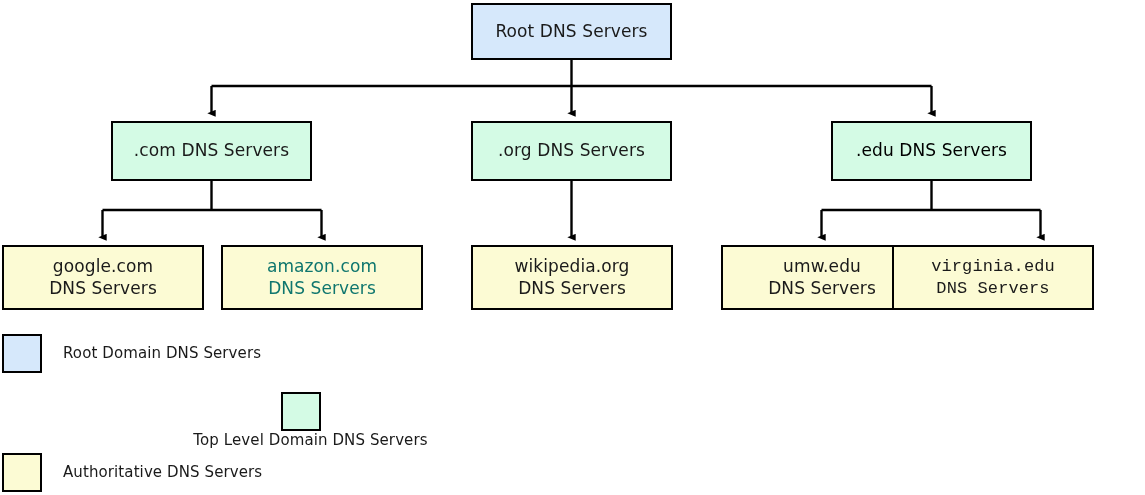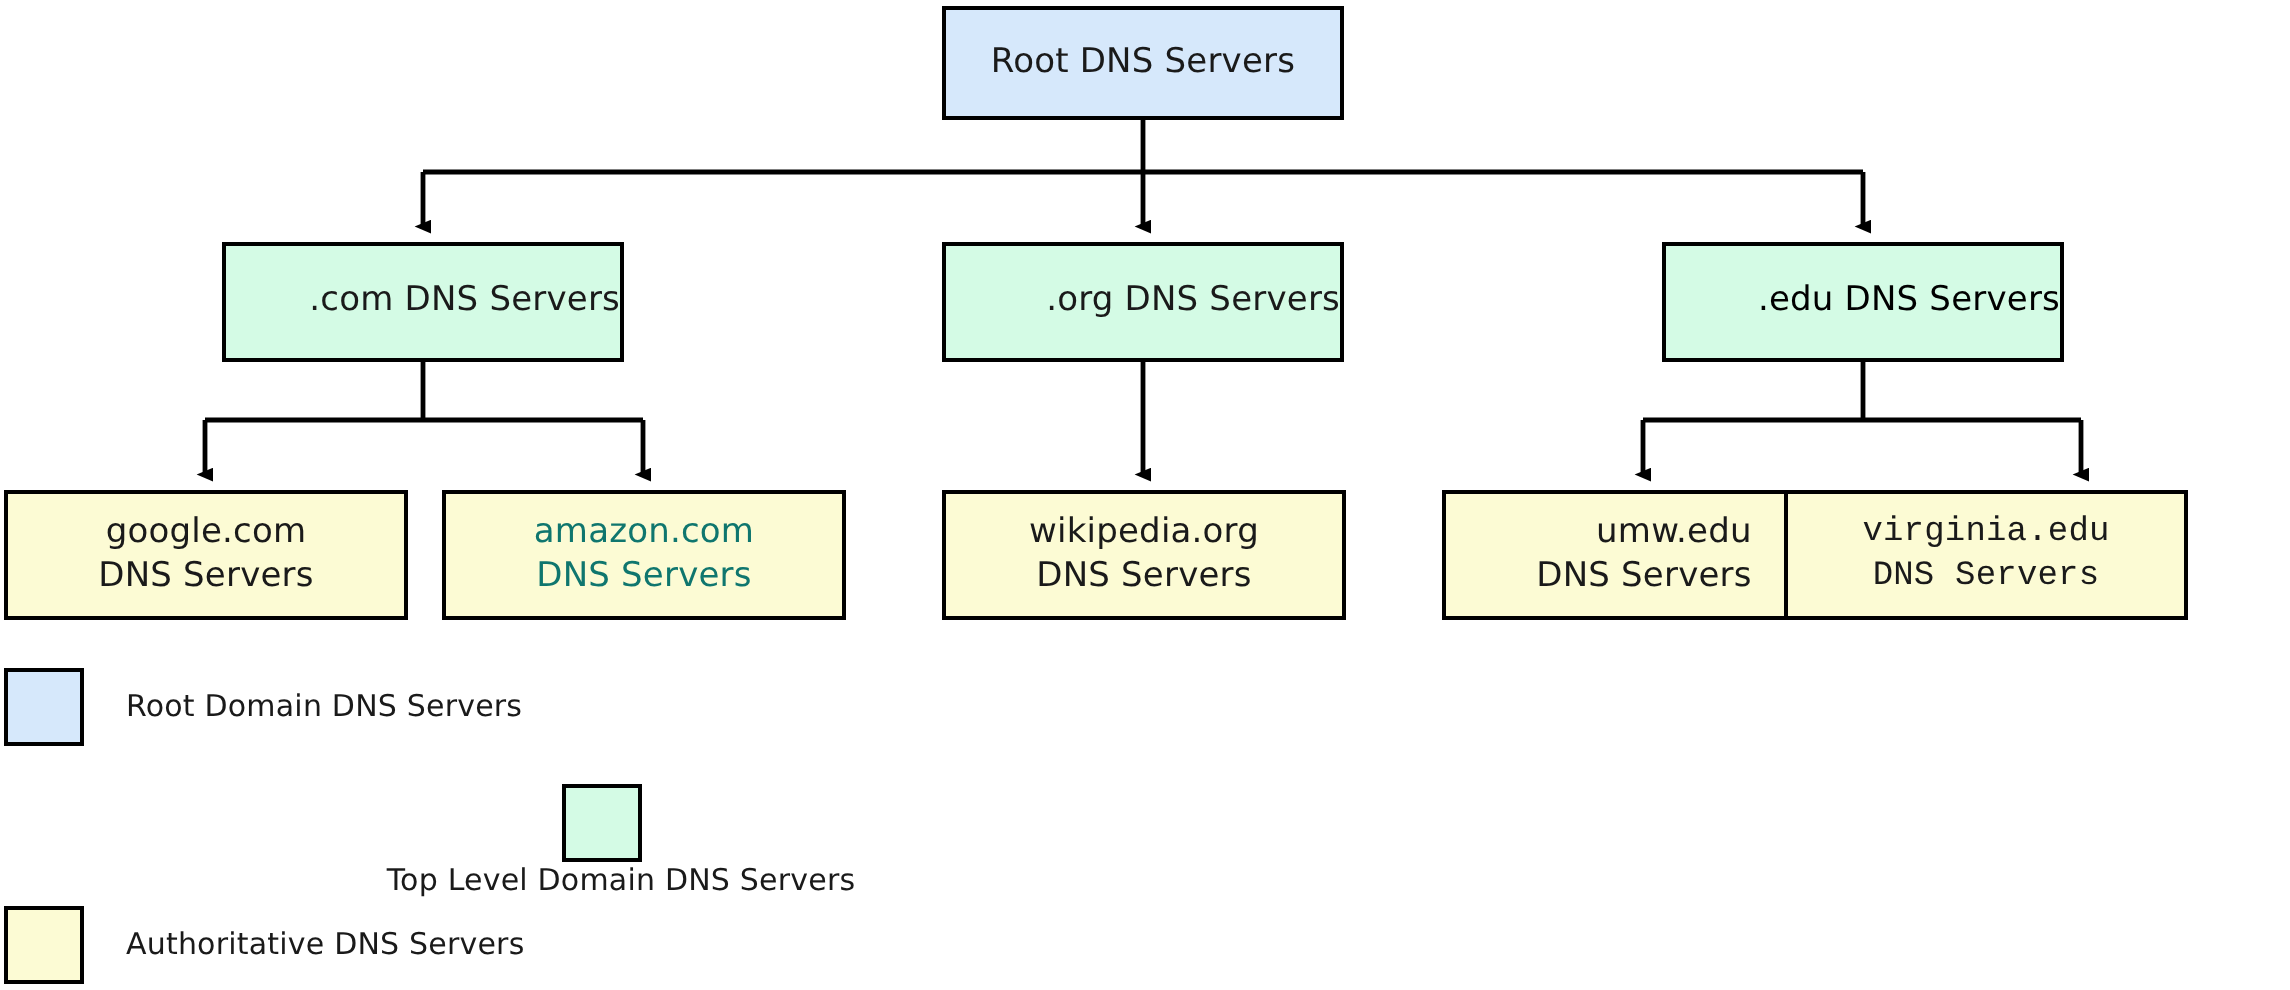--- a/index.html
+++ b/index.html
@@ -53,21 +53,20 @@
     left: 471px;
     top: 3px;
     width: 201px;
     height: 57px;
   }
   
   .lvl-tld {
     top: 121px;
     width: 201px;
     height: 60px;
-    justify-content: flex-end;
   }
   .tld-com  { left: 111px; }
   .tld-org  { left: 471px; }
   .tld-edu  { left: 831px; }
   
   .lvl-auth {
     top: 245px;
     height: 65px;
     width: 202px;
   }
@@ -165,21 +164,21 @@
 DNS Servers</span>
   </div>
   <div class="node lvl-auth auth-amazon" style="background-color: rgb(252, 251, 212); border-color: rgb(0, 0, 0); color: #0f766e;">
     <span class="node-label">amazon.com
 DNS Servers</span>
   </div>
   <div class="node lvl-auth auth-wikipedia" style="background-color: rgb(252, 251, 212); border-color: rgb(0, 0, 0); color: rgb(26, 26, 26);">
     <span class="node-label">wikipedia.org
 DNS Servers</span>
   </div>
-  <div class="node lvl-auth auth-umw" style="background-color: rgb(252, 251, 212); border-color: rgb(0, 0, 0); color: rgb(26, 26, 26); text-align: right;">
+  <div class="node lvl-auth auth-umw" style="background-color: rgb(252, 251, 212); border-color: rgb(0, 0, 0); color: rgb(26, 26, 26);">
     <span class="node-label">umw.edu
 DNS Servers</span>
   </div>
   <div class="node lvl-auth auth-virginia" style="background-color: rgb(252, 251, 212); border-color: rgb(0, 0, 0); color: rgb(26, 26, 26);">
     <span class="node-label">virginia.edu
 DNS Servers</span>
   </div>
 
   <div id="legend">
     <div class="legend-row legend-row-0">

